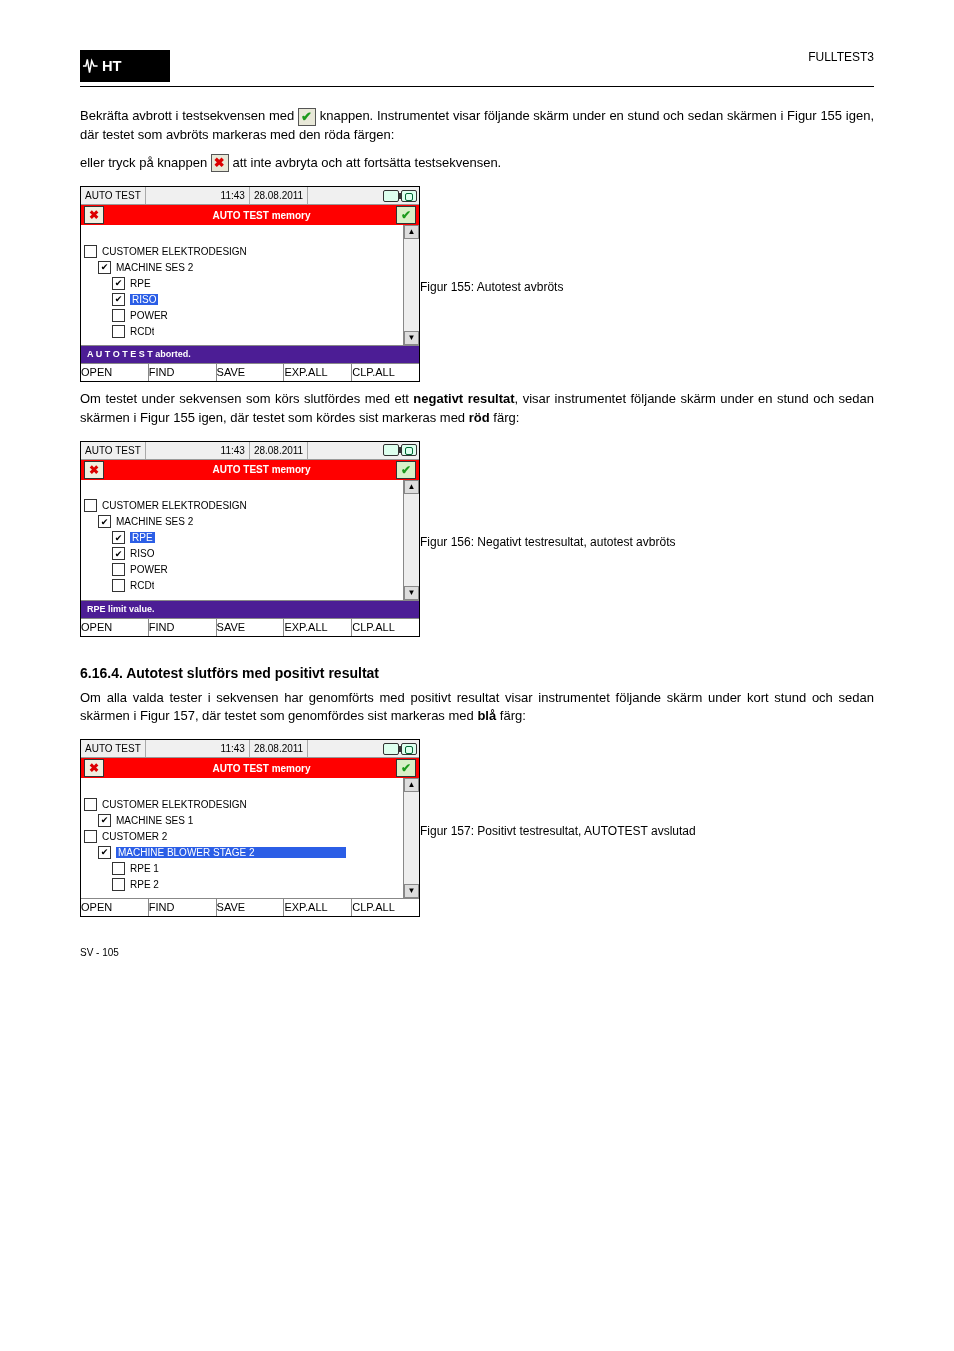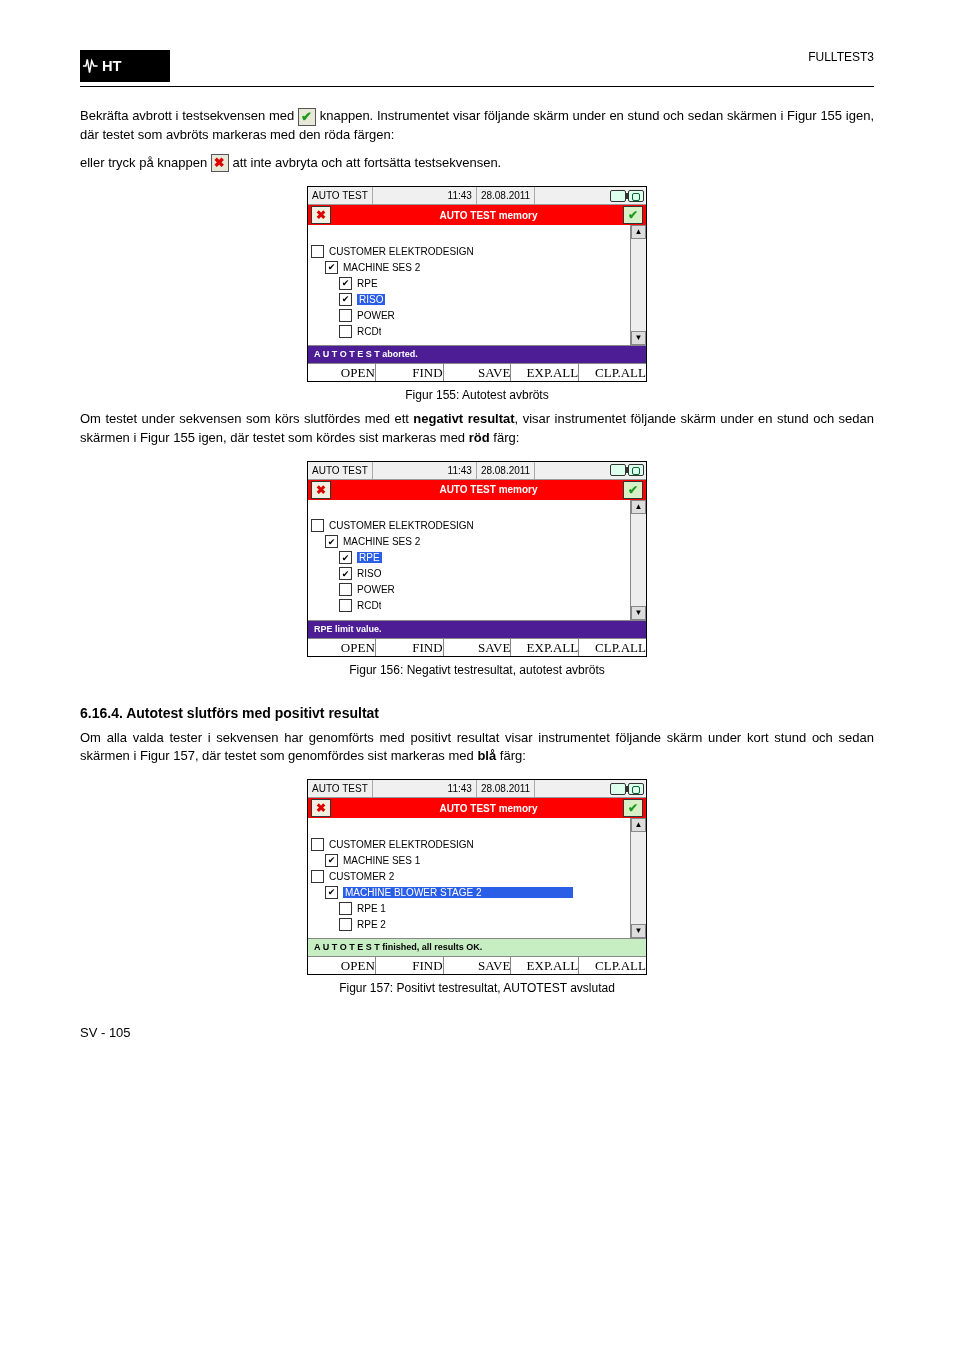--- a/index.html
+++ b/index.html
@@ -13,21 +13,21 @@
   }
   .page-top { display: flex; justify-content: space-between; align-items: flex-start; margin-bottom: 4px; gap: 40px; }
   .logo { width: 90px; height: 32px; background: #000; display:flex; align-items:center; justify-content:flex-start; position:relative; }
   .logo svg { height: 22px; }
   .device { font-size: 12px; }
   .hr { border: none; border-top: 1.5px solid #000; margin-bottom: 20px; }
   .para { font-size: 13px; line-height: 1.4; margin-bottom: 10px; text-align: justify; }
   .inline-icon { display:inline-block; width:18px; height:18px; vertical-align: middle; border:1px solid #555; background:#e8e8d8; position:relative; }
   .inline-icon.ok::before { content:"✔"; color:#1c9a1c; font-weight:bold; position:absolute; left:2px; top:-1px; font-size:13px;}
   .inline-icon.cancel::before { content:"✖"; color:#d00; font-weight:bold; position:absolute; left:2px; top:-1px; font-size:13px;}
-  .screen-wrap { display:flex; flex-direction:column; align-items:center; margin: 14px 0 8px 0; }
+  .screen-wrap { display:flex; flex-direction:row; align-items:center; margin: 14px 0 8px 0; }
   .screen { width: 340px; border:1.5px solid #000; background:#fff; font-size:10px; }
   .s-title { display:flex; align-items:center; height:18px; background:#f0f0f0; border-bottom:1px solid #999; }
   .s-title .sect { padding: 0 4px; border-right:1px solid #aaa; height:100%; display:flex; align-items:center; }
   .s-title .sect.last { border-right:none; margin-left:auto; padding-right:2px;}
   .s-title .mini-icons { display:flex; gap:2px; }
   .mini-ic { width:16px; height:12px; border:1px solid #333; border-radius:2px; background:#dfe; display:inline-block; position:relative; }
   .mini-ic.batt::before { content:""; position:absolute; right:-3px; top:2px; width:2px; height:6px; background:#333;}
   .mini-ic.plug::after { content:""; position:absolute; left:3px; top:2px; width:6px; height:6px; border:1px solid #063; border-radius:2px; }
   .s-redbar { background:#ff0000; color:#fff; height:20px; display:flex; align-items:center; position:relative; }
   .s-redbar .btn-cancel { width:20px; height:18px; background:#f0efe0; border:1px solid #333; margin-left:3px; display:flex; align-items:center; justify-content:center; color:#d00; font-weight:bold; font-size:12px;}
@@ -41,25 +41,25 @@
   .tree-row .chk { width:13px; height:13px; border:1px solid #333; background:#fff; display:inline-flex; align-items:center; justify-content:center; font-size:9px; margin-right:3px;}
   .tree-row .lbl { margin-left:2px; white-space:nowrap; overflow:hidden; }
   .tree-row .lbl.sel { background:#2b5ee6; color:#fff; padding: 0 2px;}
   .tree-row.l1 { margin-left:0px; }
   .tree-row.l2 { margin-left:14px; }
   .tree-row.l3 { margin-left:28px; }
   .s-status { height:18px; border-top:1px solid #888;}
   .s-status.red { background:#4c1d95; color:#fff; font-weight:bold; padding-left:6px; line-height:17px; font-size:9px;}
   .s-status.green { background:#c7eec2; color:#000; font-weight:bold; padding-left:6px; line-height:17px; font-size:9px;}
   .s-bottom { display:flex; height:18px; border-top:1px solid #888;}
-  .s-bottom .tab { flex:1; border-right:1px solid #888; text-align:right; font-size:13px; line-height:17px;font-family:Liberation Serif, serif;}
+  .s-bottom .tab { flex:1; border-right:1px solid #888; text-align:left; font-size:11px; line-height:17px;}
   .s-bottom .tab:last-child { border-right:none;}
   .fig-label { font-size:12px; margin-top:6px; text-align:center;}
   .sec-heading { font-size:14px; font-weight:bold; margin: 28px 0 8px 0; }
-  .footer { display:flex; justify-content:space-between; font-size:13px; margin-top:30px;}
+  .footer { display:flex; justify-content:space-between; font-size:10px; margin-top:30px;}
 </style>
 </head>
 <body>
 
 <div class="page-top">
   <div class="logo">
     <svg viewBox="0 0 90 30">
         <g fill="#fff">
           <path d="M4 15 L8 15 L10 6 L13 24 L16 8 L19 15 L24 15" stroke="#fff" stroke-width="2" fill="none"></path>
           <text x="30" y="22" font-family="Arial" font-size="20" font-weight="bold" fill="#fff">HT</text>
@@ -258,21 +258,20 @@
         <div class="tree-row l3">
             <span class="chk"></span>
             <span class="lbl">RPE 2</span>
           </div>
       </div>
       <div class="s-scroll">
         <div class="arrow">▲</div>
         <div class="arrow">▼</div>
       </div>
     </div>
-    <div class="s-status green">A U T O    T E S T    finished, all results OK.</div>
     <div class="s-bottom">
       <div class="tab">OPEN</div>
       <div class="tab">FIND</div>
       <div class="tab">SAVE</div>
       <div class="tab">EXP.ALL</div>
       <div class="tab">CLP.ALL</div>
     </div>
   </div>
   <div class="fig-label">Figur 157: Positivt testresultat, AUTOTEST avslutad</div>
 </div>

